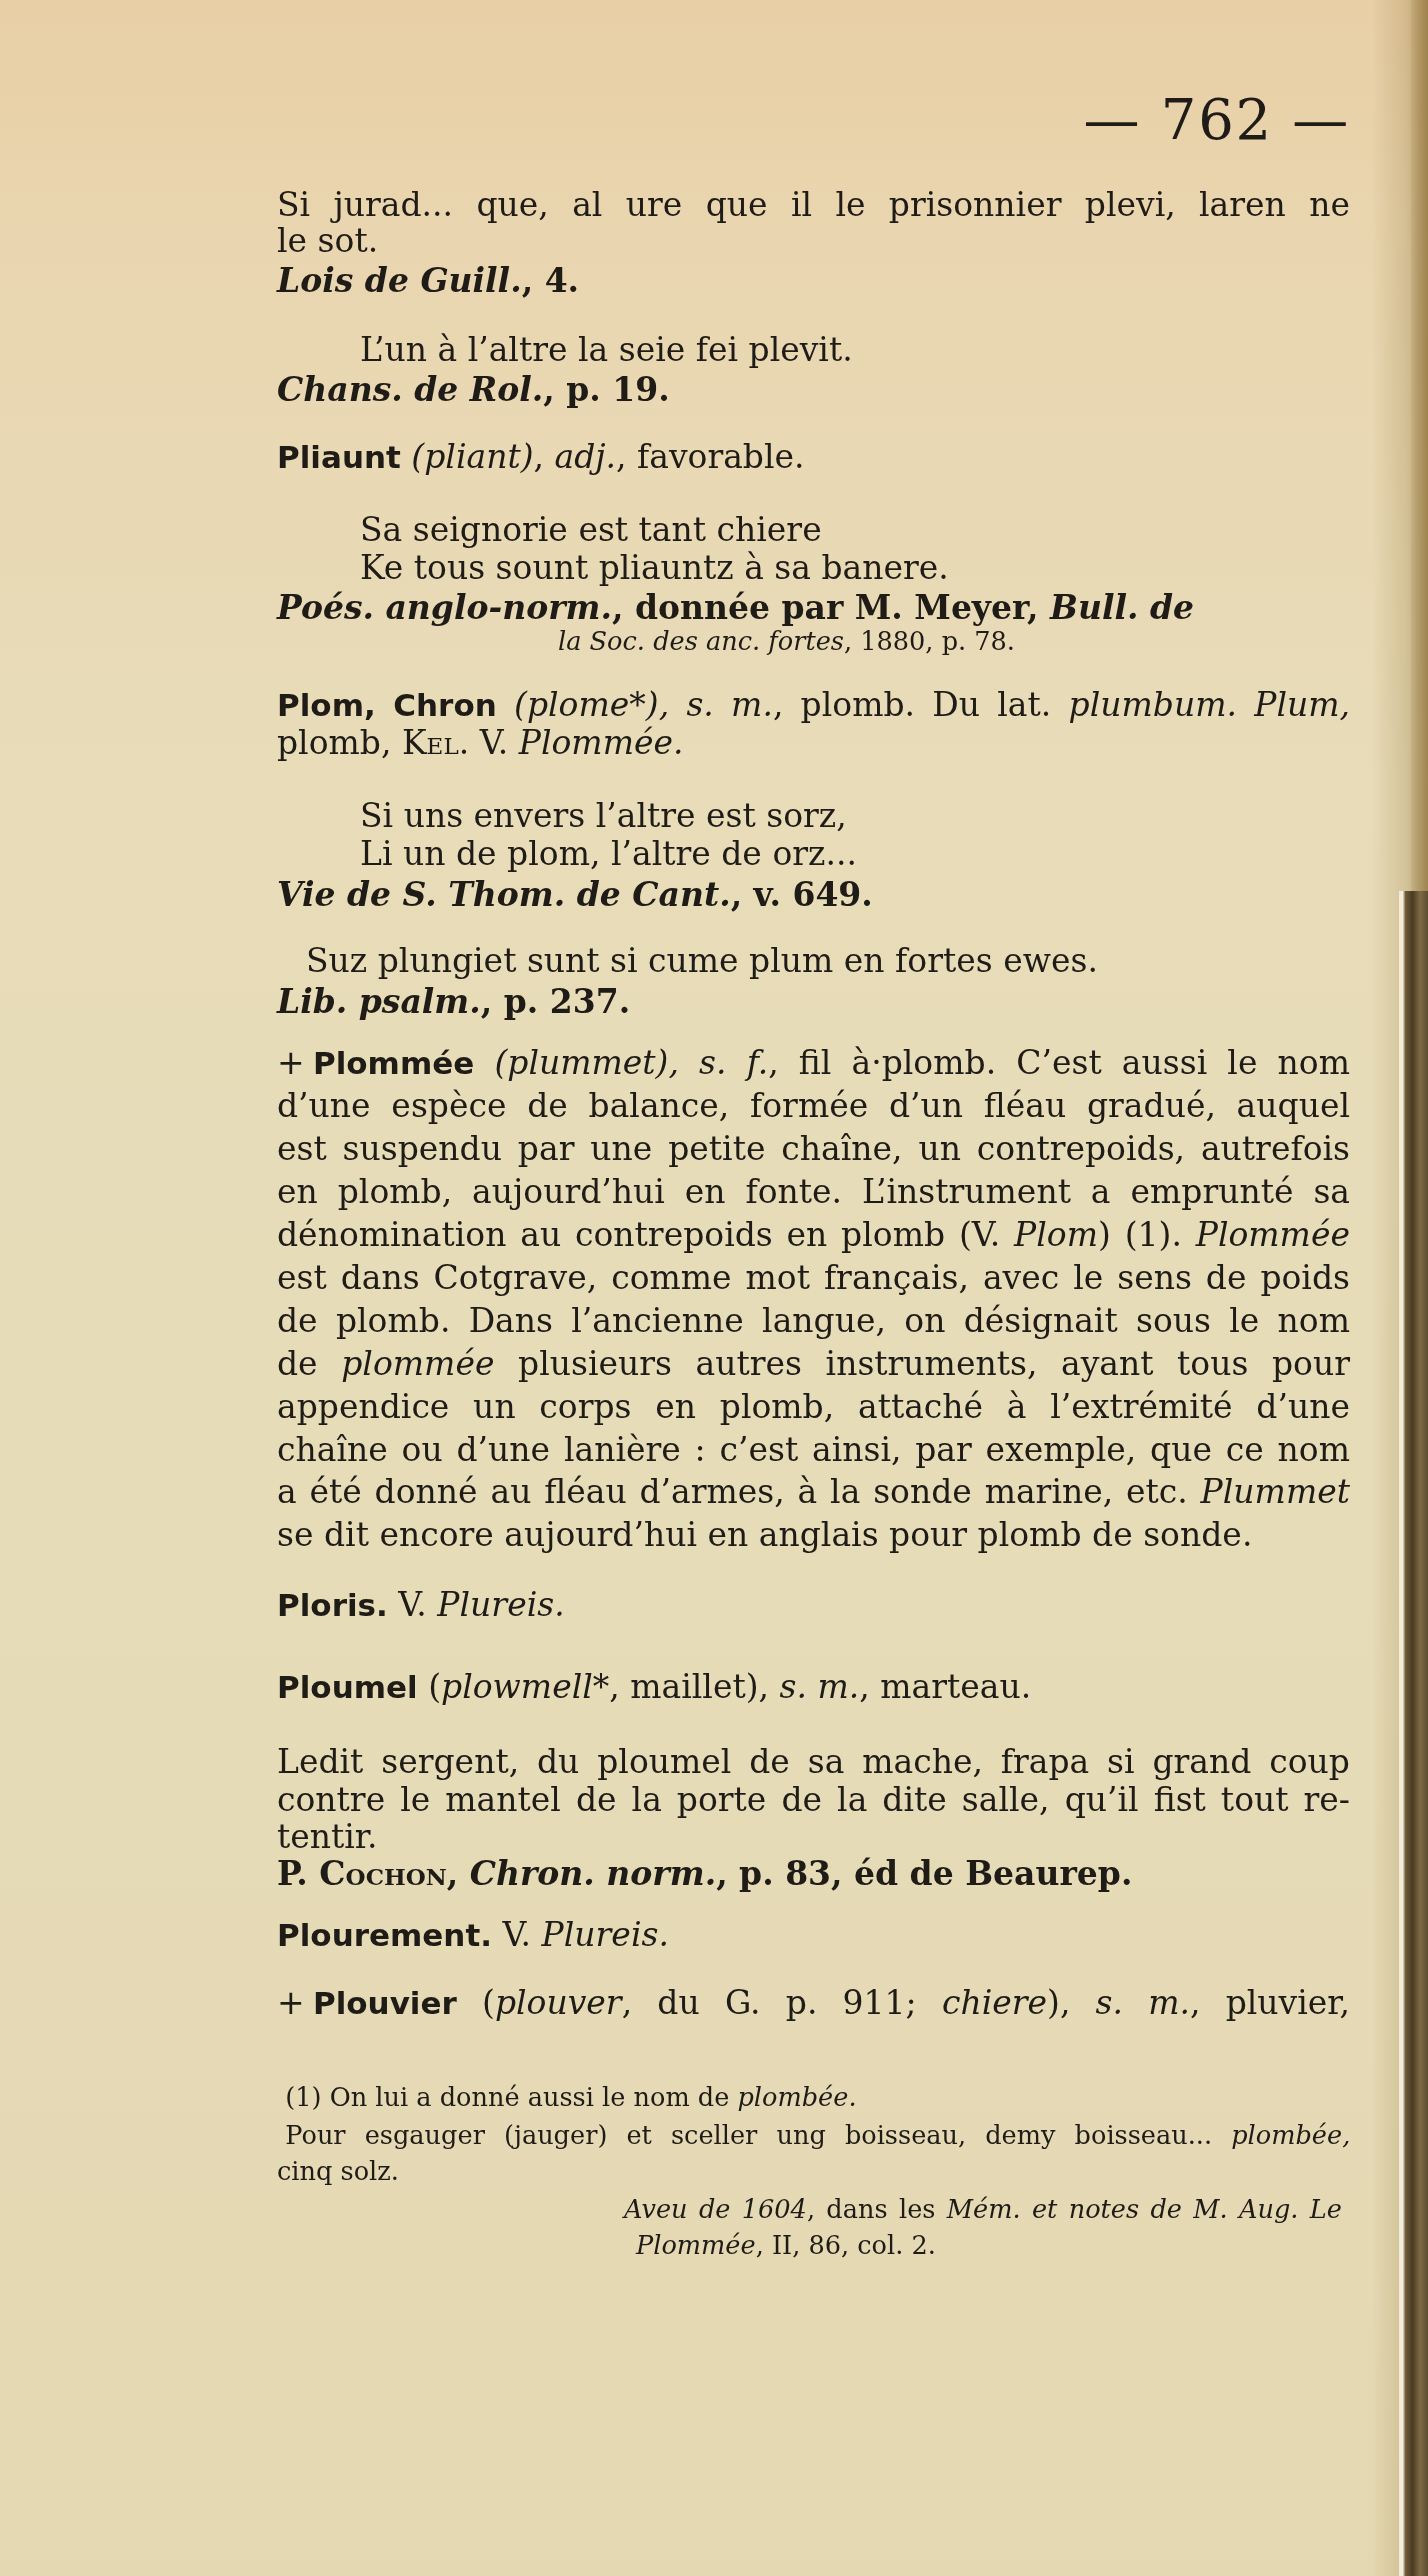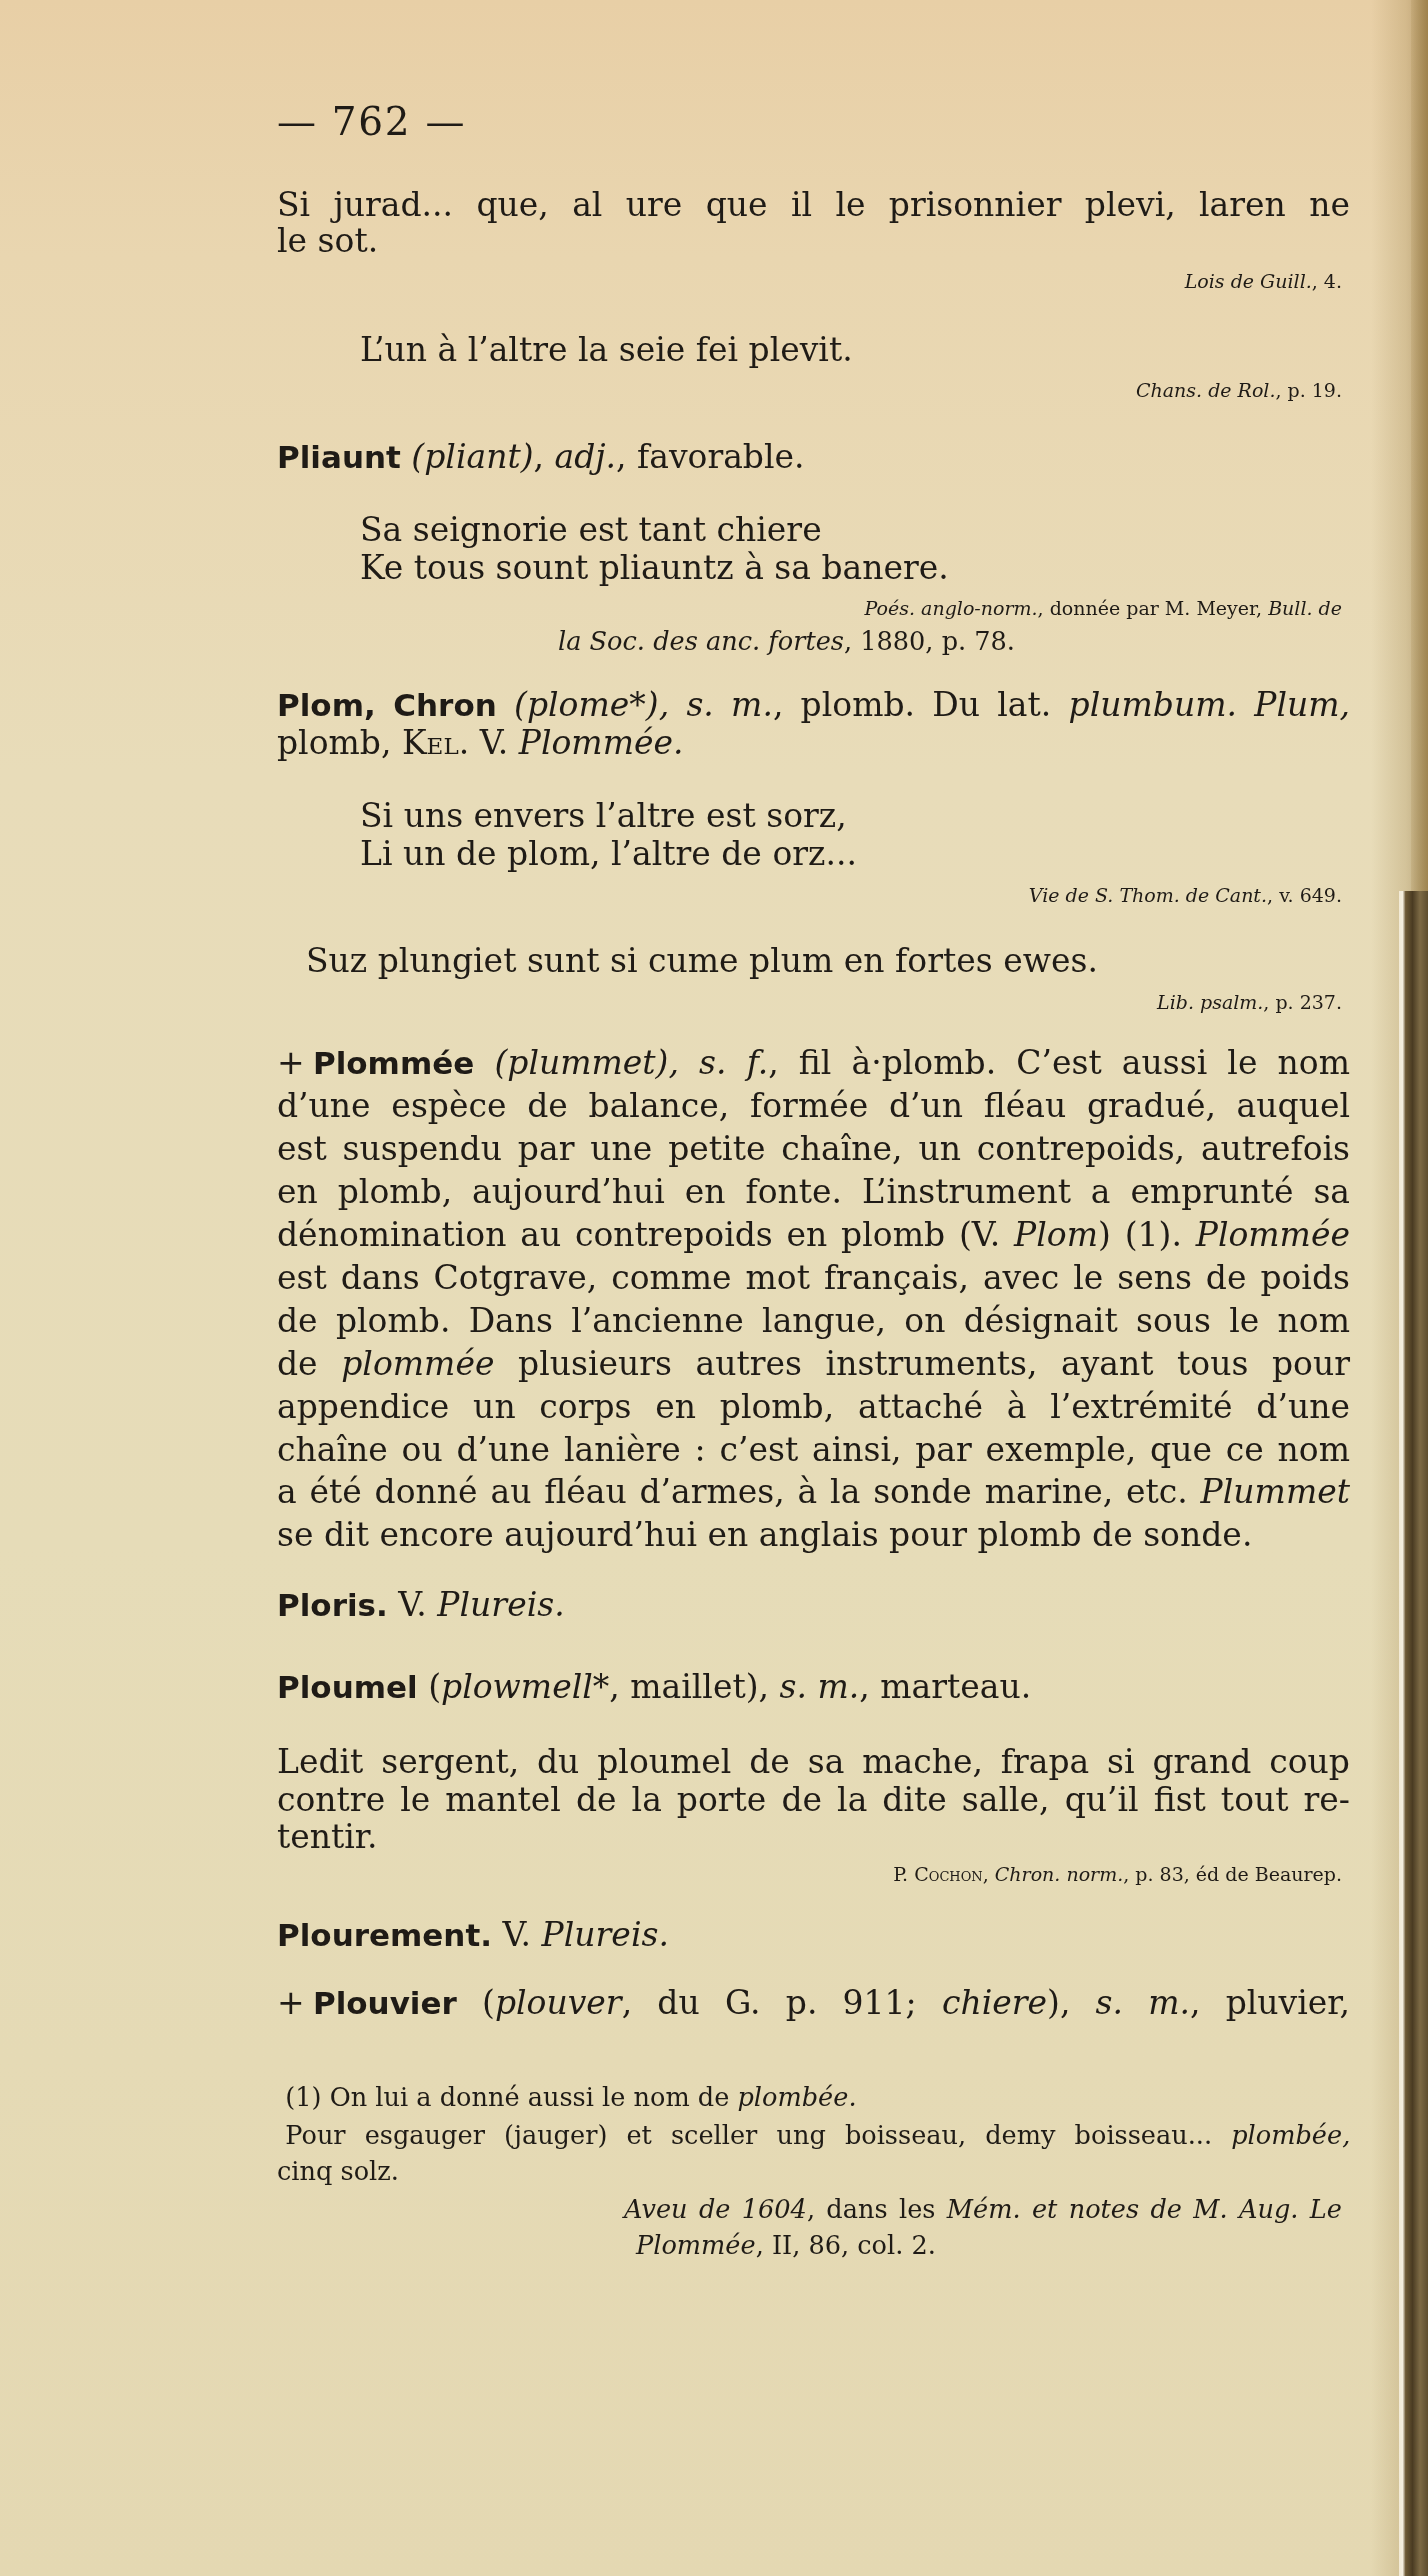--- a/index.html
+++ b/index.html
@@ -15,24 +15,24 @@
   }
   .binding {
     position: absolute; right: 0; top: 891px; width: 30px; height: 1685px;
     background: linear-gradient(90deg, #f2ead6 0%, #f5efe0 12%, #6e5a36 22%, #4a3b22 45%, #7d6a45 70%, #5a4a2c 100%);
   }
   .binding-top {
     position: absolute; right: 0; top: 0; width: 18px; height: 891px;
     background: linear-gradient(90deg, rgba(170,140,80,0.2), rgba(140,110,50,0.6));
   }
   .page { position: absolute; left: 277px; top: 0; width: 1073px; }
-  .folio { position: absolute; left: 0; width: 1073px; top: 99px; text-align: left; font-size: 39px; letter-spacing: 1.7px; }
+  .folio { position: absolute; left: 0; width: 1073px; top: 87px; text-align: right; font-size: 56px; letter-spacing: 1.7px; }
   .line { position: absolute; left: 0; white-space: nowrap; font-size: 33px; line-height: 40px; }
   .just { width: 1073px; text-align: justify; text-align-last: justify; }
-  .ref { font-size: 19px; font-style: italic; text-align: right; width: 1065px; }
+  .ref { font-size: 33px; font-style: italic; width: 1065px; font-weight: bold; }
   .refn { font-style: normal; }
   .verse { left: 83px; }
   .b { font-weight: bold; font-family: "DejaVu Sans", "Liberation Sans", sans-serif; font-size: 31px; }
   .i { font-style: italic; }
   .sc { font-variant: small-caps; }
   .fn { font-size: 25.6px; line-height: 31px; }
   .plus { font-family: "DejaVu Sans", sans-serif; font-weight: normal; margin-right: 8.3px; }
 </style>
 </head>
 <body>

